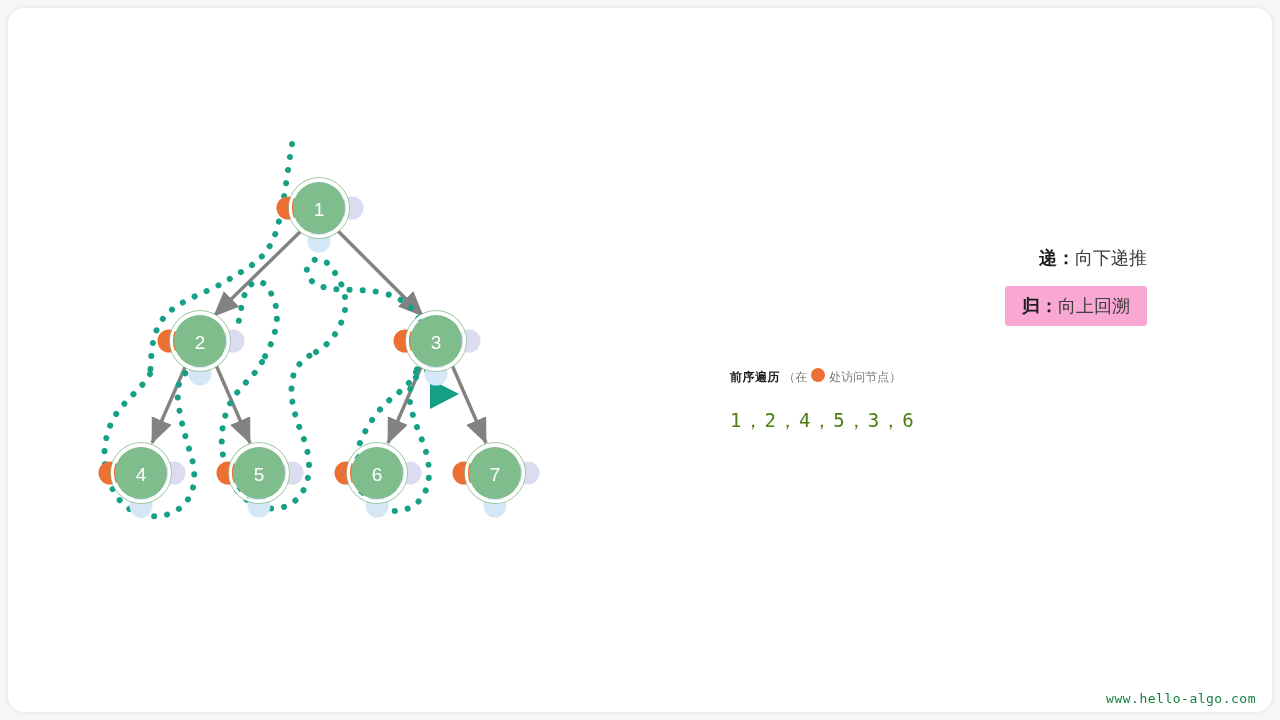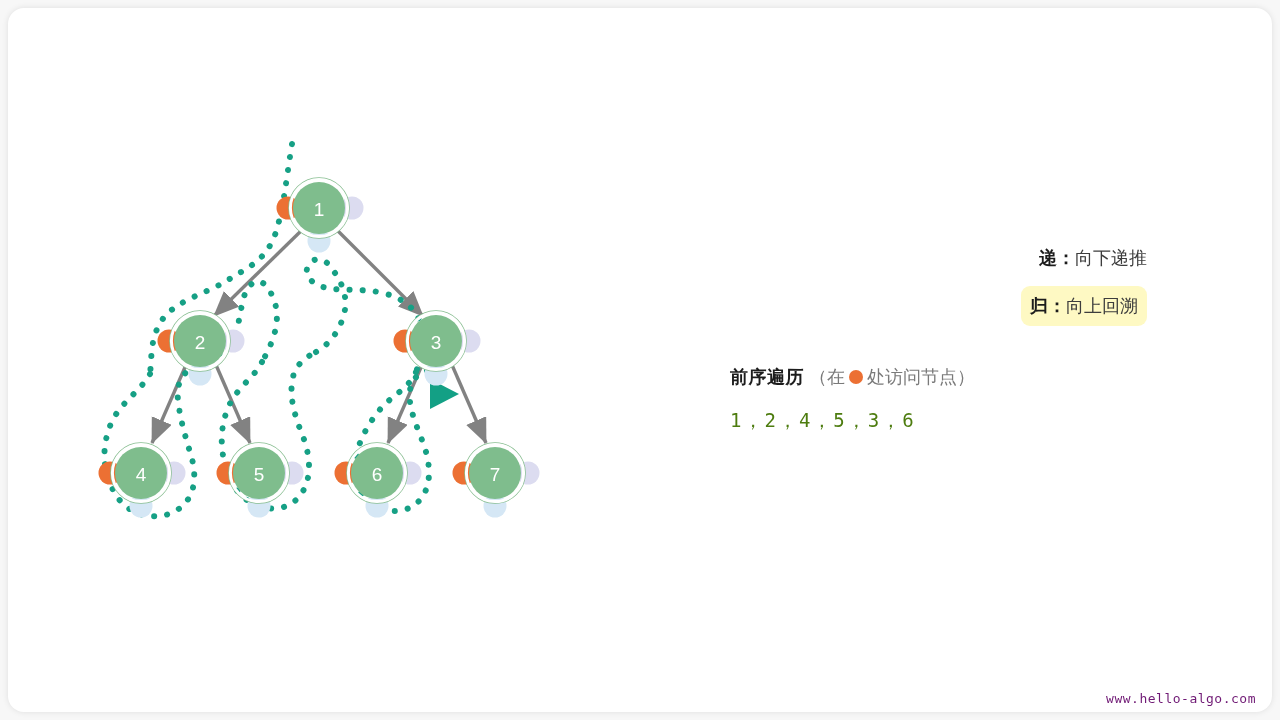--- a/index.html
+++ b/index.html
@@ -58,35 +58,35 @@
   }
   .legend-line .lbl {
     font-weight: bold;
     color: #1c1c1c;
   }
   .legend-line .txt {
     color: #3d3d3d;
     font-weight: normal;
   }
   .legend-line.highlight {
-    background: #fef9c3;
-    border-radius: 9px;
-    padding: 0 9px;
+    background: #f9a8d4;
+    border-radius: 3px;
+    padding: 0 17px;
     margin-left: -9px;
     display: inline-block;
   }
 
   #order-block {
     position: absolute;
     left: 730px;
     top: 360px;
     width: 460px;
   }
   #order-title {
-    font-size: 18px;
+    font-size: 12px;
     color: #3d3d3d;
     line-height: 34px;
     white-space: nowrap;
   }
   #order-title .strong {
     font-weight: bold;
     color: #1c1c1c;
     letter-spacing: 0.5px;
   }
   #order-title .dim { color: #7a7a7a; }
@@ -128,21 +128,21 @@
     letter-spacing: 2px;
   }
 
   
   #watermark {
     position: absolute;
     right: 24px;
     bottom: 14px;
     font-family: "DejaVu Sans Mono", monospace;
     font-size: 13px;
-    color: #701a75;
+    color: #15803d;
     letter-spacing: 0.5px;
   }
 
   text.node-label {
     font-family: "Liberation Sans", sans-serif;
     font-size: 19px;
     fill: #ffffff;
     text-anchor: middle;
     dominant-baseline: central;
   }

